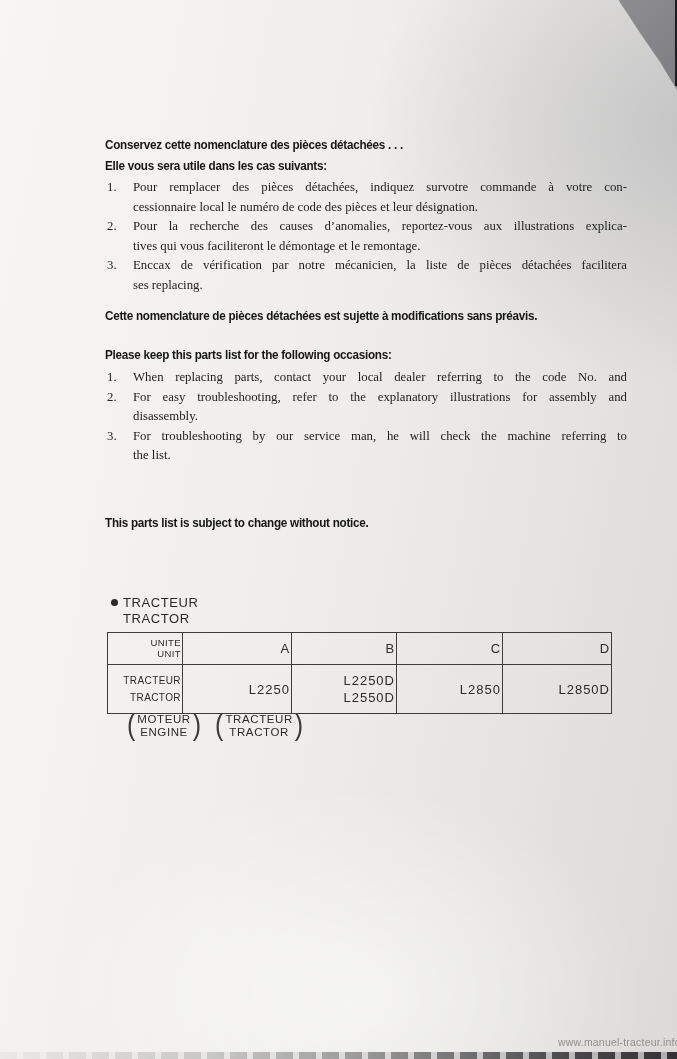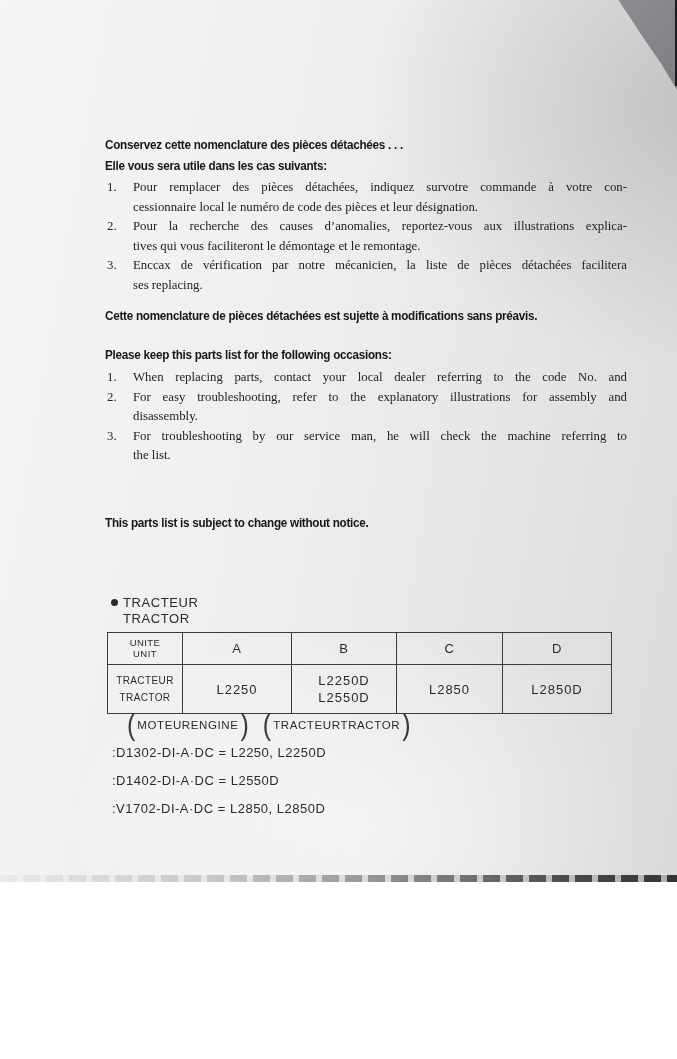--- a/index.html
+++ b/index.html
@@ -1,17 +1,17 @@
 <!DOCTYPE html>
 <html><head>
 <meta charset="utf-8">
 <style>
   html,body { margin:0; padding:0; background:#fff; }
   #page {
-    position:relative; width:677px; height:882px; overflow:hidden;
+    position:relative; width:677px; height:1059px; overflow:hidden;
     font-family:"Liberation Sans", sans-serif; color:#1f1f1f;
     background:
       radial-gradient(ellipse 420px 300px at 52% 94%, rgba(255,255,255,0.55), rgba(255,255,255,0) 70%),
       radial-gradient(ellipse 520px 420px at 102% 12%, rgba(120,120,126,0.28), rgba(120,120,126,0) 62%),
       linear-gradient(100deg, #f7f6f4 0%, #efeeec 45%, #e6e5e3 72%, #dbdad8 100%);
   }
   
   .corner {
     position:absolute; top:0; right:0; width:77px; height:100px;
     background:linear-gradient(135deg, #8e8e93, #7c7c81);
@@ -36,32 +36,32 @@
   .item { position:relative; padding-left:28px; }
   .item .num { position:absolute; left:2px; top:0; }
   .line.just { text-align:justify; text-align-last:justify; }
 
   
   .bullet-title { position:absolute; left:111px; top:595px; font-size:13px; letter-spacing:0.6px; color:#2a2a2a; line-height:15.5px; }
   .bullet-dot { display:inline-block; width:7px; height:7px; border-radius:50%; background:#2a2a2a; margin-right:5px; vertical-align:1px; }
   .bullet-line2 { padding-left:12px; }
 
   table.models { position:absolute; left:107px; top:632px; border-collapse:collapse; table-layout:fixed; }
-  table.models td { border:1px solid #3d3d3d; text-align:center; vertical-align:middle; color:#2b2b2b; }
+  table.models td { border:1px solid #3d3d3d; text-align:right; vertical-align:middle; color:#2b2b2b; }
   td.c0 { width:72px; } td.c1 { width:106px; } td.c2 { width:102px; } td.c3 { width:103px; } td.c4 { width:106px; }
   tr.hdr td { height:29px; font-size:13px; letter-spacing:0.8px; }
   tr.hdr td.c0 { font-size:9.5px; line-height:10.5px; letter-spacing:0.4px; }
   tr.bdy td { height:46px; font-size:13px; letter-spacing:1px; }
   tr.bdy td.c0 { font-size:10px; line-height:17px; letter-spacing:0.4px; }
   .two-line { line-height:17px; }
 
   .legend { position:absolute; left:127px; top:711px; display:flex; gap:14px; color:#2b2b2b; }
   .paren-group { display:flex; align-items:center; }
   .paren { font-size:25px; font-weight:400; transform:scaleY(1.15); color:#3a3a3a; }
-  .stack { display:flex; flex-direction:row; align-items:center; font-size:11.5px; line-height:13px; letter-spacing:0.6px; padding:0 2px; }
+  .stack { display:flex; flex-direction:column; align-items:center; font-size:11.5px; line-height:13px; letter-spacing:0.6px; padding:0 2px; }
 
   .engine-lines { position:absolute; left:112px; top:739px; font-size:13px; line-height:28px; letter-spacing:0.5px; color:#2b2b2b; }
 
   .watermark { position:absolute; left:558px; top:1036px; font-size:10.5px; color:#8f8f8f; letter-spacing:0.2px; white-space:nowrap; }
 </style>
 </head>
 <body>
 
 <div id="page">
 
@@ -159,22 +159,17 @@
     <div class="paren-group">
       <span class="paren">(</span>
       <span class="stack">
         <span>TRACTEUR</span>
         <span>TRACTOR</span>
       </span>
       <span class="paren">)</span>
     </div>
   </div>
 
-  <div class="engine-lines">
-    <div>:D1302-DI-A·DC = L2250, L2250D</div>
-    <div>:D1402-DI-A·DC = L2550D</div>
-    <div>:V1702-DI-A·DC = L2850, L2850D</div>
-  </div>
 
   <div class="watermark">www.manuel-tracteur.info</div>
 
   <div class="bottom-edge"></div>
 </div>
 
 </body></html>

